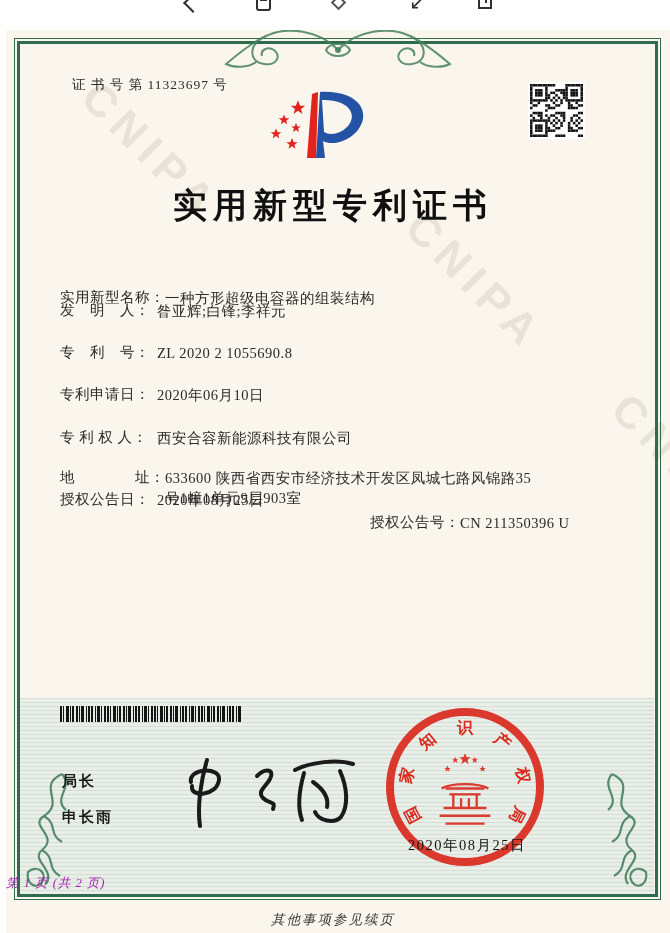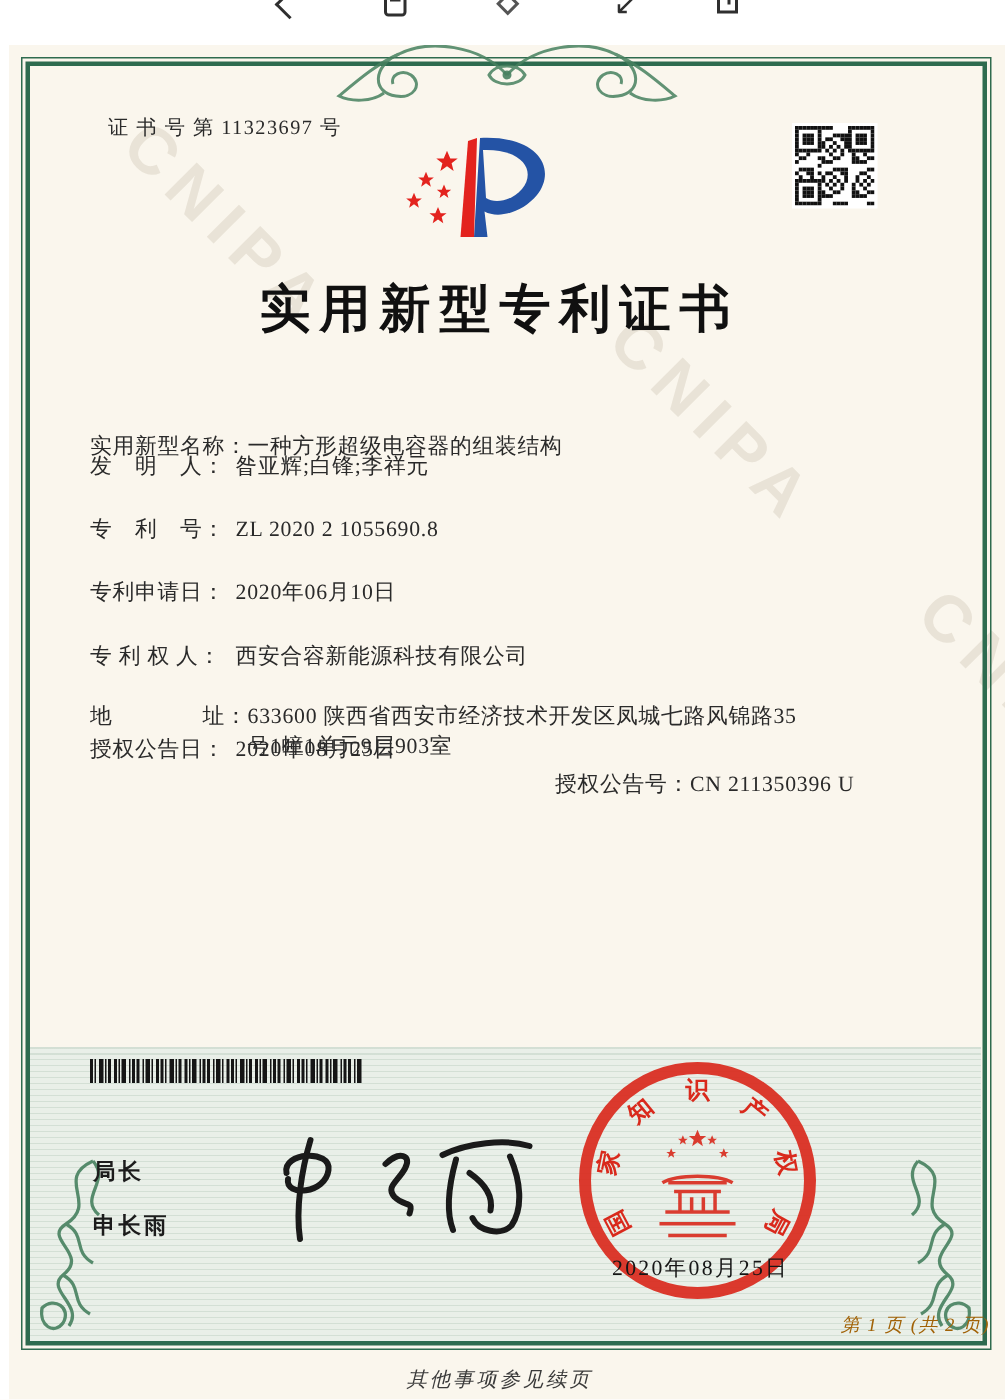--- a/index.html
+++ b/index.html
@@ -83,22 +83,22 @@
   .signature{position:absolute;left:163px;top:716px;z-index:6;}
 
   .seal{position:absolute;left:380px;top:678px;width:158px;height:158px;z-index:6;
     border:8px solid rgba(217,41,28,.92);border-radius:50%;}
   .seal-ring span{position:absolute;left:50%;top:50%;width:20px;height:20px;margin:-10px 0 0 -10px;
     text-align:center;font-weight:700;font-size:16px;color:var(--seal-red);line-height:20px;}
   .emblem{position:absolute;left:50%;top:50%;transform:translate(-50%,-46%);}
   .seal-date{position:absolute;left:372px;top:806px;width:178px;z-index:7;text-align:center;
     font-size:14.5px;color:#151515;letter-spacing:1.5px;}
 
-  .page-info{position:absolute;left:0;right:10px;top:845px;z-index:5;text-align:right;
-    font-size:12.5px;color:#a16207;font-style:oblique;letter-spacing:1px;}
+  .page-info{position:absolute;left:0;right:10px;top:845px;z-index:5;text-align:left;
+    font-size:12.5px;color:#a21caf;font-style:oblique;letter-spacing:1px;}
   .footer-note{position:absolute;left:0;right:10px;top:881px;z-index:5;text-align:center;
     font-size:13.5px;color:#3a3a3a;font-style:oblique;letter-spacing:2px;}
 </style>
 </head>
 <body>
 
 <div class="stage">
 
   <div class="viewer-bar">
     <div class="vicon chev" style="left:186px"></div>

